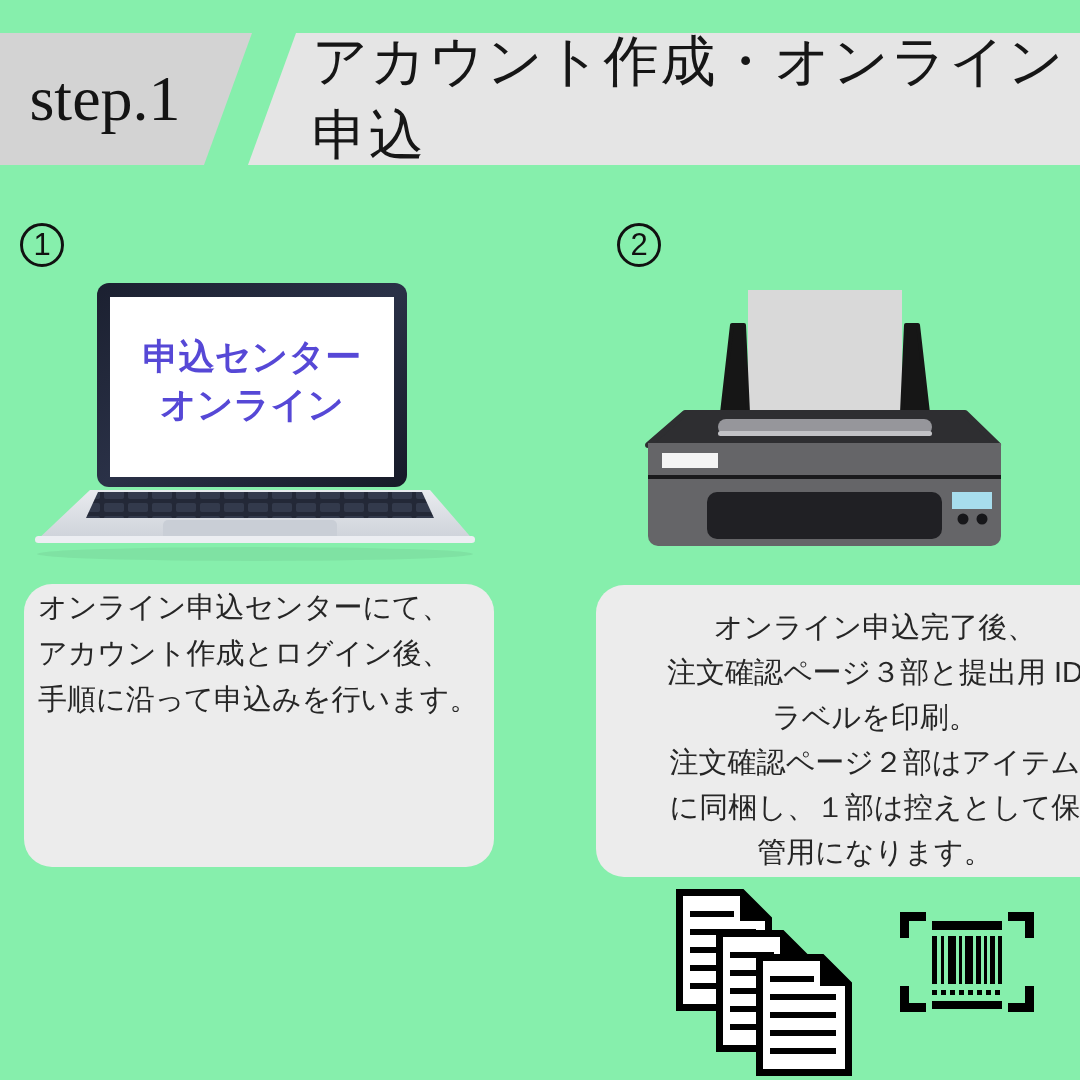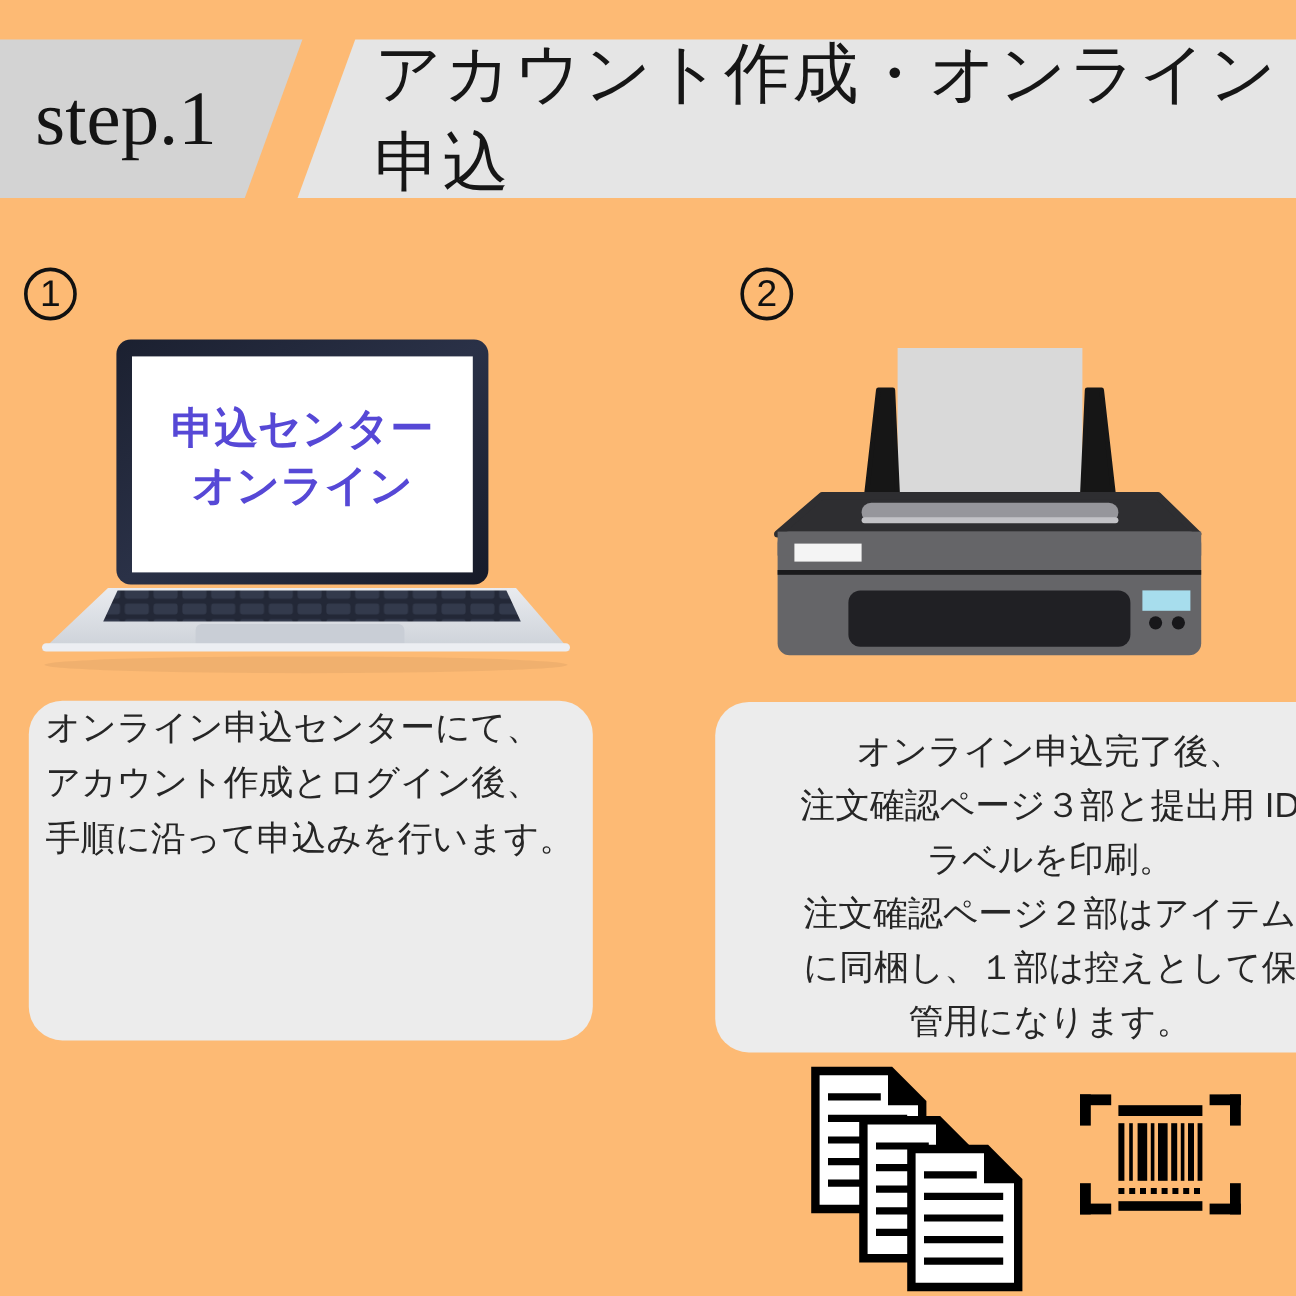--- a/index.html
+++ b/index.html
@@ -1,17 +1,17 @@
 <!DOCTYPE html>
 <html><head>
 <meta charset="utf-8">
 <style>
   html,body{margin:0;padding:0;background:#fff;}
   #stage{
-    position:relative;width:1080px;height:1080px;background:#fdba74;
+    position:relative;width:1080px;height:1080px;background:#86efac;
     overflow:hidden;font-family:"Liberation Sans",sans-serif;color:#1c1c1c;
   }
   
   .band{position:absolute;top:33px;height:132px;}
   .band-step-bg{left:-80px;width:308px;background:#d3d3d3;transform:skewX(-20deg);}
   .band-title-bg{left:272px;width:900px;background:#e5e5e5;transform:skewX(-20deg);}
   .step-label{
     position:absolute;left:0;top:33px;width:210px;height:132px;
     display:flex;align-items:center;justify-content:center;
     font-family:"Liberation Serif",serif;font-size:64px;color:#141414;

